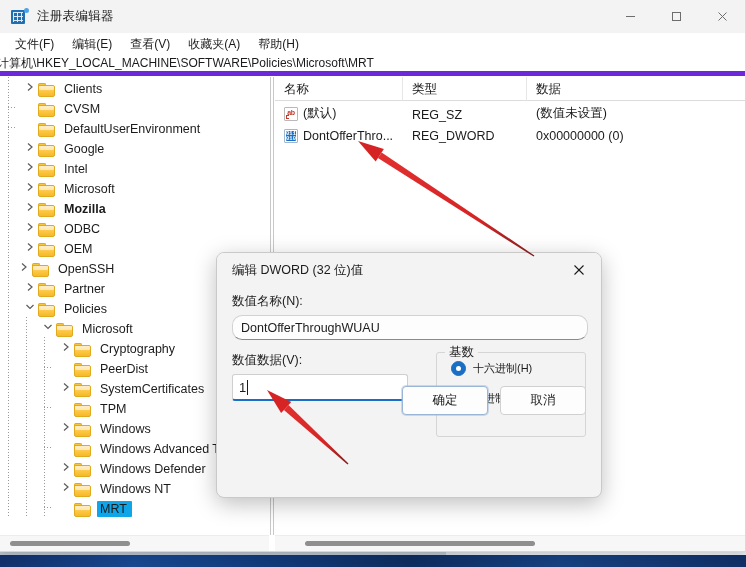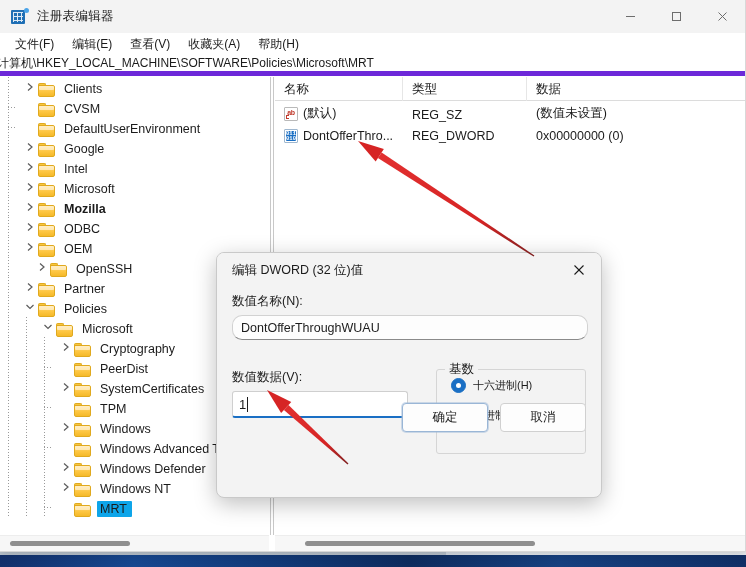--- a/index.html
+++ b/index.html
@@ -225,21 +225,21 @@
   }
   #dlg-body { position: relative; padding: 0 15px; }
   .fld-label { font-size: 12.5px; color: #1b1b1b; margin: 6px 0 5px; }
   .txtbox {
     height: 25px; background: #fdfdfd; border: 1px solid #d2d2d2;
     border-bottom: 1px solid #8a8a8a; border-radius: 10px;
     display: flex; align-items: center; padding: 0 8px;
     font-size: 12.5px; color: #1b1b1b;
   }
   #name-box { width: 356px; }
-  #data-row { display: flex; margin-top: 29px; }
+  #data-row { display: flex; margin-top: 12px; }
   #data-left { width: 176px; }
   #data-box {
     width: 176px; height: 27px; background: #ffffff;
     border: 1px solid #cfcfcf; border-bottom: 2px solid #1a6fc4;
     border-radius: 3px; display: flex; align-items: center; padding: 0 6px;
     font-size: 13px; color: #1b1b1b; position: relative;
   }
   #caret {
     width: 1px; height: 15px; background: #1b1b1b; margin-left: 1px;
   }
@@ -445,21 +445,21 @@
                 <polyline points="2,1.5 6,5 2,8.5" fill="none" stroke="#5c5c5c" stroke-width="1.2"></polyline>
               </svg>
             </div>
             <div class="folder">
               <div class="tab"></div>
               <div class="body"></div>
               <div class="flap"></div>
             </div>
             <div class="tlabel">OEM</div>
           </div>
-          <div class="tnode" style="padding-left: 34px;">
+          <div class="tnode" style="padding-left: 16px;">
             <div class="dotted-v" style="left: 8px;"></div>
             <div class="twist">
               <svg width="8" height="10" viewBox="0 0 8 10">
                 <polyline points="2,1.5 6,5 2,8.5" fill="none" stroke="#5c5c5c" stroke-width="1.2"></polyline>
               </svg>
             </div>
             <div class="folder">
               <div class="tab"></div>
               <div class="body"></div>
               <div class="flap"></div>

